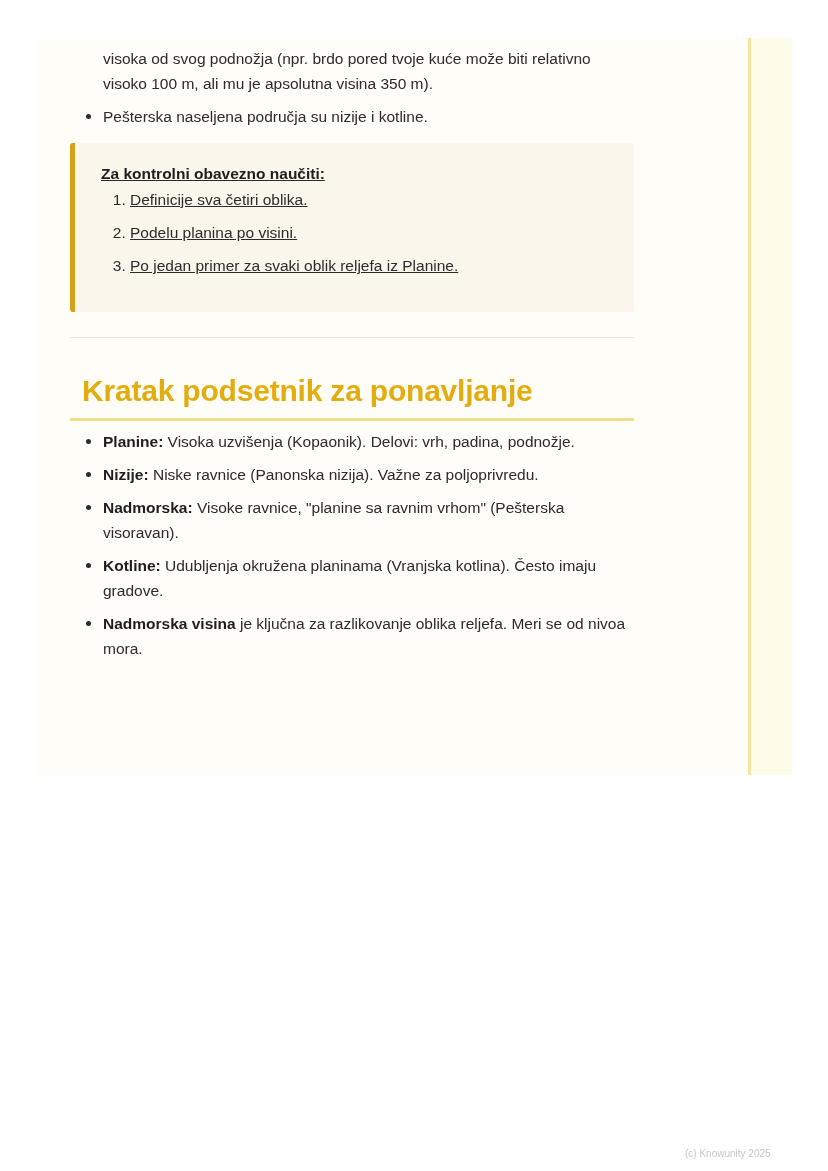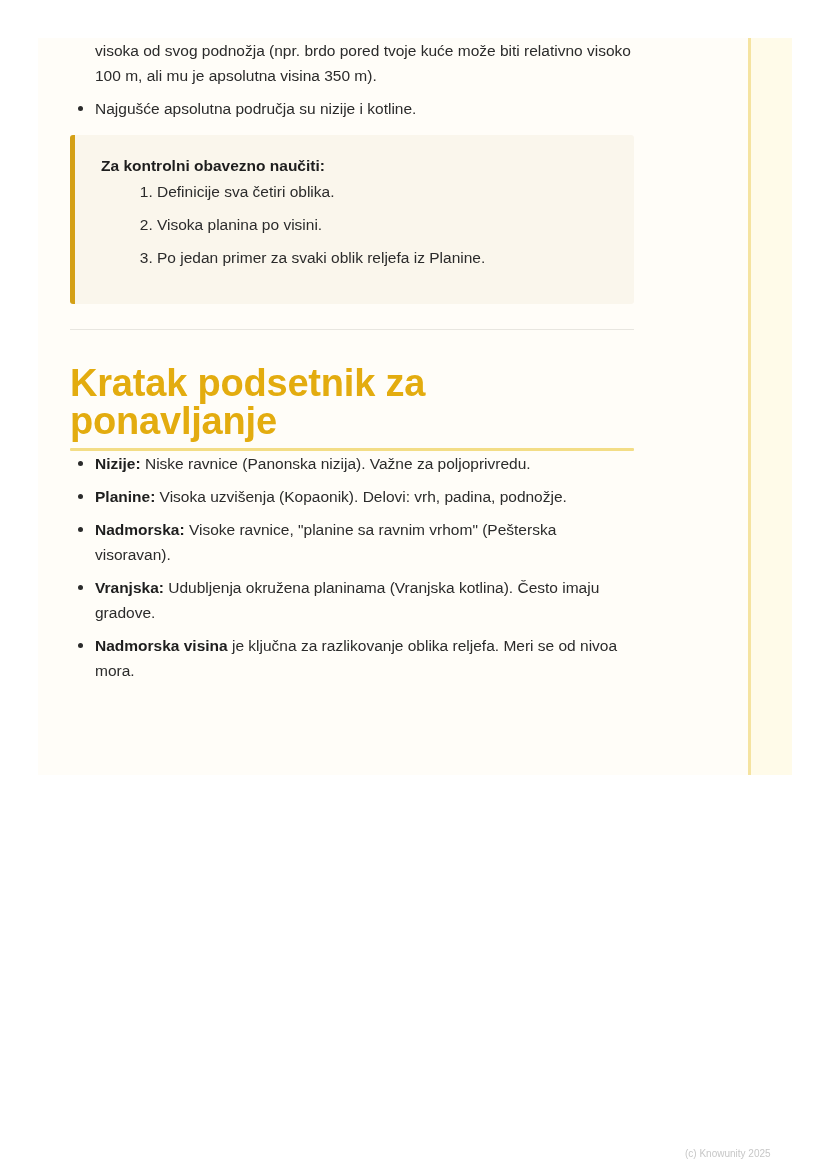--- a/index.html
+++ b/index.html
@@ -11,78 +11,79 @@
     position:absolute; left:38px; top:38px; width:710px; height:737px;
     background:#fffdf8;
   }
   .side-bar {
     position:absolute; left:748px; top:38px; width:3px; height:737px; background:#f5e3a0;
   }
   .side-strip {
     position:absolute; left:751px; top:38px; width:41px; height:737px; background:#fffbe9;
   }
   .content { position:absolute; left:70px; top:38px; width:564px; }
-  ul.bullets { margin:0; padding:0 0 0 25px; list-style:none; }
+  ul.bullets { margin:8px; padding:0 0 0 25px; list-style:none; }
   ul.bullets li {
     position:relative; font-size:15.5px; line-height:25px; margin-bottom:8px;
   }
   ul.bullets li::before {
     content:""; position:absolute; left:-17px; top:10px; width:5px; height:5px;
     border-radius:50%; background:#2b2b2b;
   }
   ul.bullets li.cont::before { display:none; }
   .callout {
     position:relative; margin-top:14px; margin-left:0; width:564px; height:169px;
     background:#faf6ec; border-left:5px solid #d4a017; border-radius:3px; box-sizing:border-box;
     padding:20px 0 0 26px;
+    text-decoration:underline;
   }
   .callout .title { font-weight:bold; font-size:15.5px; line-height:22px; color:#1e1e1e; }
   .callout ol { margin:2px 0 0 0; padding:0 0 0 29px; }
-  .callout ol li { font-size:15.5px; line-height:25px; margin-bottom:8px; padding-left:0;margin-left:27px; }
+  .callout ol li { font-size:15.5px; line-height:25px; margin-bottom:8px; padding-left:0; }
   .divider { margin-top:25px; width:564px; height:1px; background:#e8e6e0; }
   h2 {
-    margin:34px 0 0 0; font-size:38px; line-height:38px; color:#e3ac0f; font-weight:bold;
+    margin:34px 0 0 12px; font-size:30px; line-height:38px; color:#e3ac0f; font-weight:bold;
     letter-spacing:-0.2px;
   }
   .h2-rule { margin-top:8px; width:564px; height:3px; background:#f3dd86; border-radius:1px; }
   .summary { margin-top:16px; }
   b { color:#1e1e1e; }
   .footer {
     position:absolute; left:685px; top:1148px; font-size:10px; color:#c7c7c7;
   }
 </style>
 </head>
 <body>
 
 <div class="page"></div>
 <div class="side-bar"></div>
 <div class="side-strip"></div>
 
 <div class="content">
   <ul class="bullets">
     <li class="cont">visoka od svog podnožja (npr. brdo pored tvoje kuće može biti relativno visoko 100 m, ali mu je apsolutna visina 350 m).</li>
-    <li>Najgušće apsolutna područja su nizije i kotline.</li>
+    <li>Pešterska naseljena područja su nizije i kotline.</li>
   </ul>
 
   <div class="callout">
     <div class="title">Za kontrolni obavezno naučiti:</div>
     <ol>
       <li>Definicije sva četiri oblika.</li>
-      <li>Visoka planina po visini.</li>
+      <li>Podelu planina po visini.</li>
       <li>Po jedan primer za svaki oblik reljefa iz Planine.</li>
     </ol>
   </div>
 
   <div class="divider"></div>
 
   <h2>Kratak podsetnik za ponavljanje</h2>
   <div class="h2-rule"></div>
 
   <ul class="bullets summary">
+    <li><b>Planine:</b><span> Visoka uzvišenja (Kopaonik). Delovi: vrh, padina, podnožje.</span></li>
     <li><b>Nizije:</b><span> Niske ravnice (Panonska nizija). Važne za poljoprivredu.</span></li>
-    <li><b>Planine:</b><span> Visoka uzvišenja (Kopaonik). Delovi: vrh, padina, podnožje.</span></li>
     <li><b>Nadmorska:</b><span> Visoke ravnice, "planine sa ravnim vrhom" (Pešterska visoravan).</span></li>
-    <li><b>Vranjska:</b><span> Udubljenja okružena planinama (Vranjska kotlina). Često imaju gradove.</span></li>
+    <li><b>Kotline:</b><span> Udubljenja okružena planinama (Vranjska kotlina). Često imaju gradove.</span></li>
     <li><b>Nadmorska visina</b><span> je ključna za razlikovanje oblika reljefa. Meri se od nivoa mora.</span></li>
   </ul>
 </div>
 
 <div class="footer">(c) Knowunity 2025</div>
 
 </body></html>

